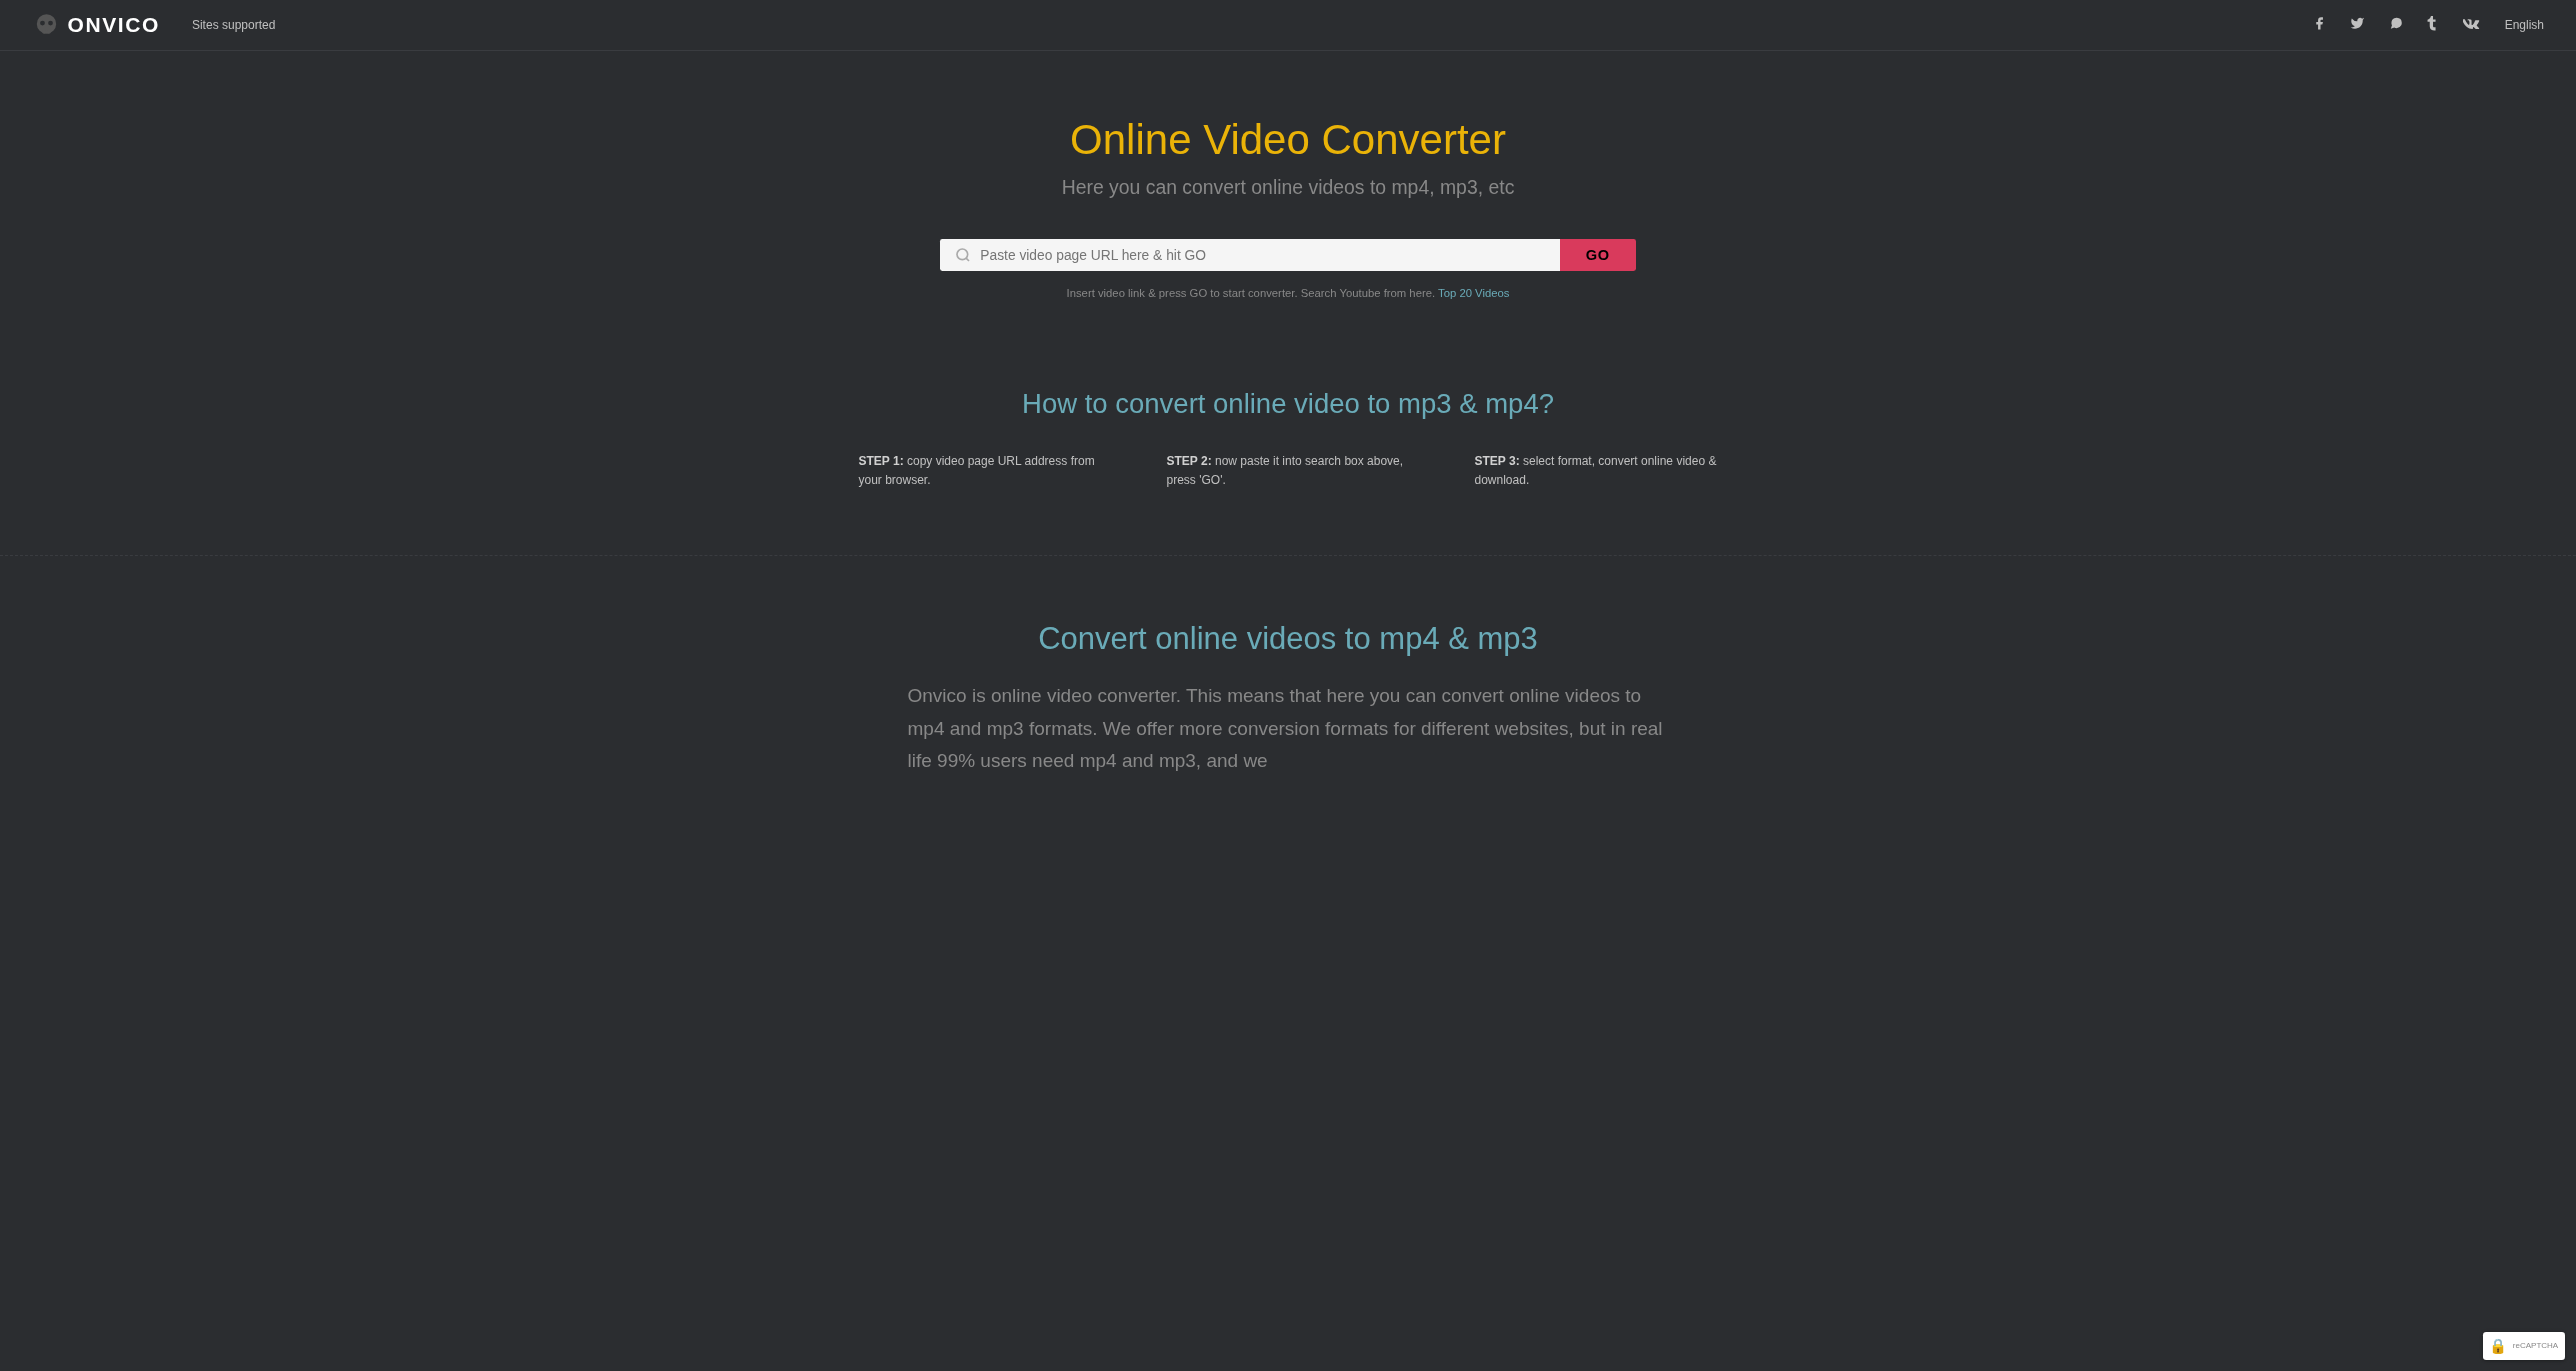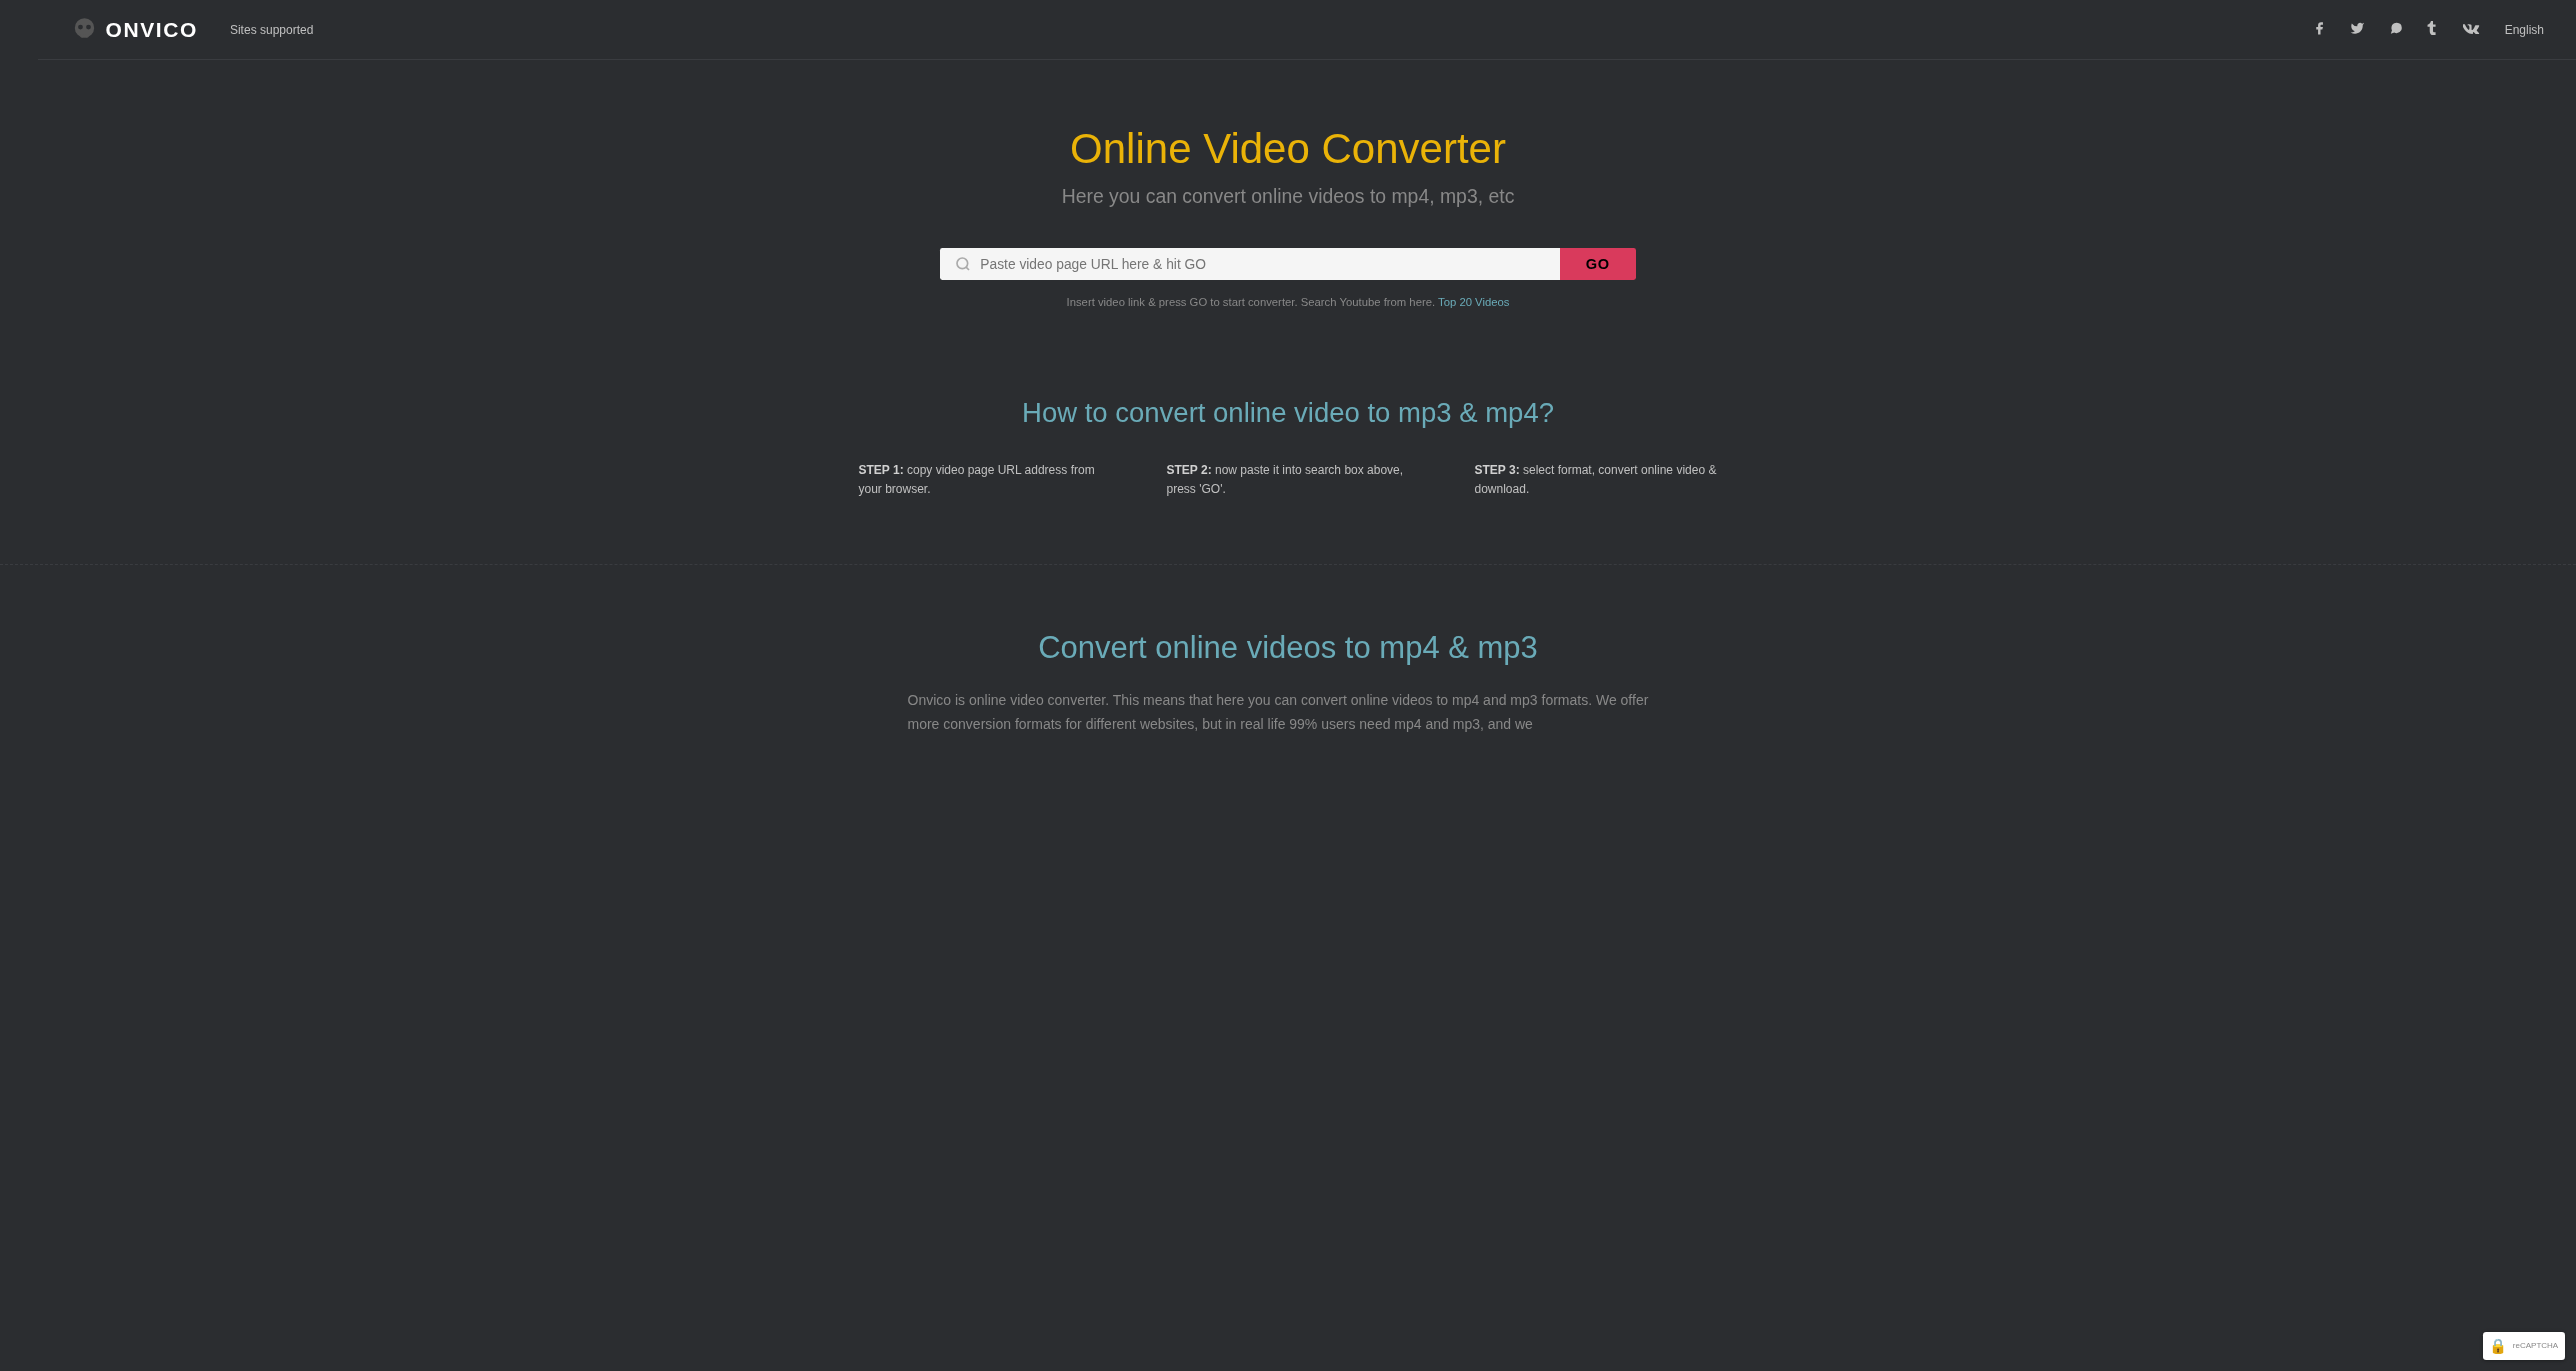--- a/index.html
+++ b/index.html
@@ -14,24 +14,23 @@
       font-family: Arial, sans-serif;
       min-height: 100vh;
     }
 
     
     header {
       display: flex;
       align-items: center;
       justify-content: space-between;
       padding: 0 32px;
-      height: 60px;
+      height: 51px;
       background-color: #2b2d30;
       border-bottom: 0.8px solid #3a3c40;
-      margin-left: 38px;
     }
 
     .header-left {
       display: flex;
       align-items: center;
       gap: 32px;
     }
 
     .logo {
       display: flex;
@@ -204,21 +203,21 @@
     }
 
     .convert-title {
       font-size: 31px;
       font-weight: 300;
       color: #6aabb8;
       margin-bottom: 23px;
     }
 
     .convert-desc {
-      font-size: 14px;
+      font-size: 19px;
       color: #888;
       max-width: 761px;
       margin: 0 auto;
       line-height: 1.7;
       text-align: left;
     }
 
     
     .recaptcha-badge {
       position: fixed;

